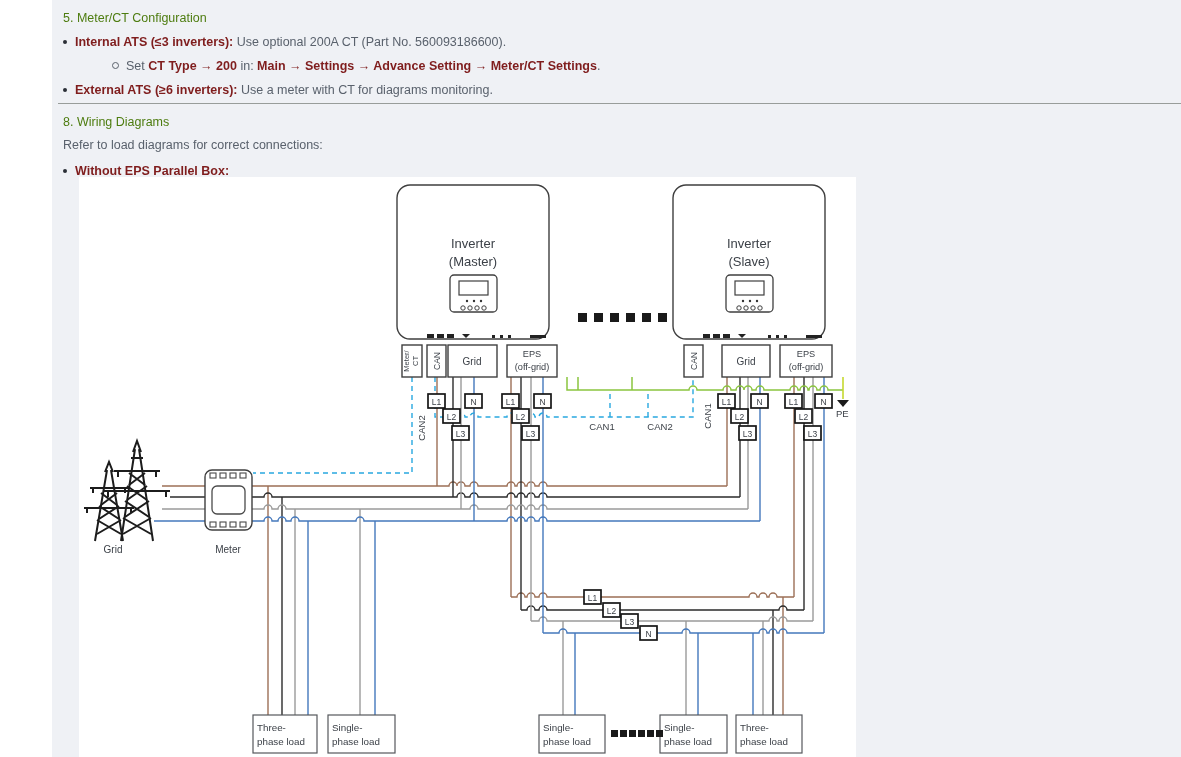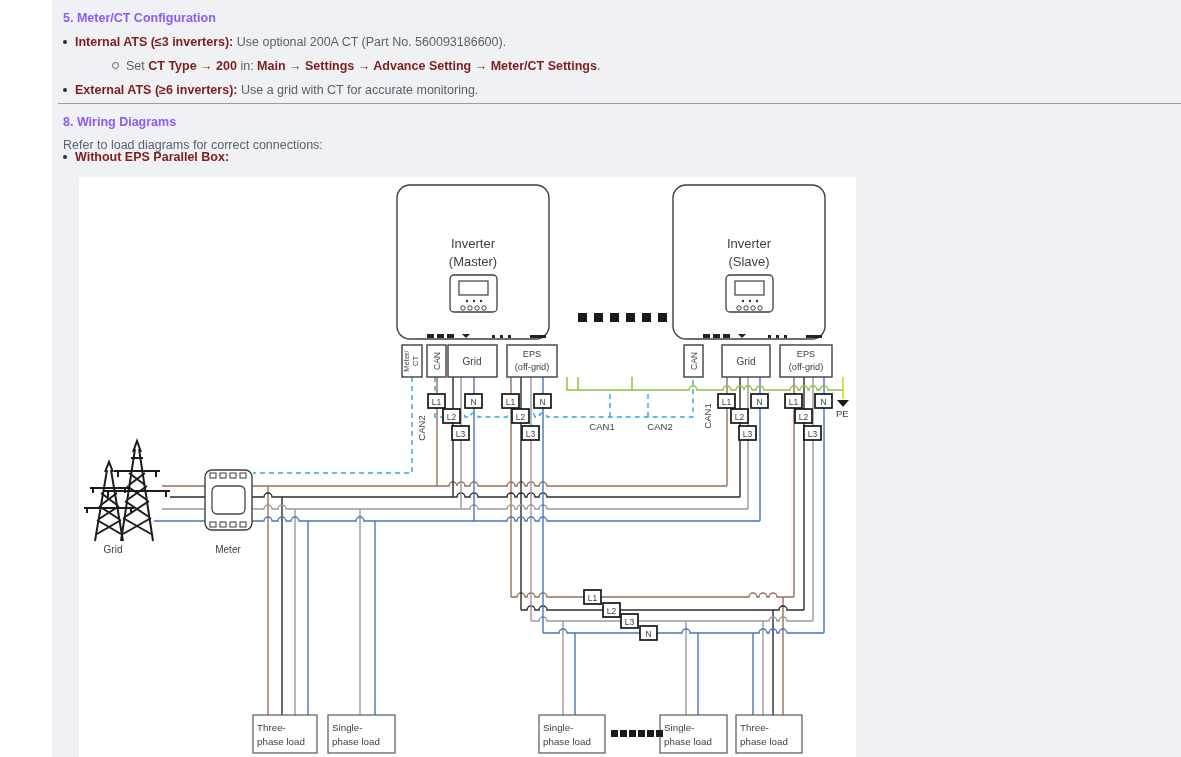--- a/index.html
+++ b/index.html
@@ -3,21 +3,21 @@
 <meta charset="utf-8">
 <style>
   html,body{margin:0;padding:0;}
   body{
     width:1181px;height:757px;position:relative;overflow:hidden;
     background:#ffffff;font-family:"Liberation Sans",sans-serif;
   }
   .panel{position:absolute;left:52px;top:0;width:1129px;height:757px;background:#eff1f5;}
   .trow{position:absolute;left:63px;font-size:12.5px;color:#59616c;white-space:nowrap;line-height:14px;}
   .trow b{color:#7f1d1d;}
-  .heading{font-weight:bold;color:#8b5cf6;}
+  .heading{font-weight:normal;color:#4d7c0f;}
   .dot{display:inline-block;width:4px;height:4px;border-radius:50%;background:#2a2f36;vertical-align:2px;margin-right:8px;}
   .ring{display:inline-block;width:5px;height:5px;border-radius:50%;border:1px solid #5a626c;vertical-align:1px;margin-right:7px;}
   .hr{position:absolute;left:58px;right:0;top:103px;height:0;border-top:1px solid #989d9a;}
   .diagram{position:absolute;left:79px;top:177px;width:777px;height:580px;background:#ffffff;}
   svg{display:block;}
   svg text{font-family:"Liberation Sans",sans-serif;fill:#3c4148;}
   .boxline{fill:#ffffff;stroke:#3f3f3f;stroke-width:1.4;}
   .termbox{fill:#ffffff;stroke:#161616;stroke-width:1.7;}
   .loadbox{fill:#ffffff;stroke:#55585c;stroke-width:1.2;}
   .wire{fill:none;stroke-width:1.4;}
@@ -31,30 +31,30 @@
 
 <div class="trow" style="top:35px">
   <span class="dot"></span><b>Internal ATS (≤3 inverters):</b><span> Use optional 200A CT (Part No. 560093186600).</span>
 </div>
 
 <div class="trow" style="top:59px;left:112px">
   <span class="ring"></span><span>Set </span><b>CT Type → 200</b><span> in: </span><b>Main → Settings → Advance Setting → Meter/CT Settings</b><span>.</span>
 </div>
 
 <div class="trow" style="top:83px">
-  <span class="dot"></span><b>External ATS (≥6 inverters):</b><span> Use a grid with CT for accurate monitoring.</span>
+  <span class="dot"></span><b>External ATS (≥6 inverters):</b><span> Use a meter with CT for diagrams monitoring.</span>
 </div>
 
 <div class="hr"></div>
 
 <div class="trow heading" style="top:115px">8. Wiring Diagrams</div>
 
 <div class="trow" style="top:138px">Refer to load diagrams for correct connections:</div>
 
-<div class="trow" style="top:150px">
+<div class="trow" style="top:164px">
   <span class="dot"></span><b>Without EPS Parallel Box:</b>
 </div>
 
 <div class="diagram">
 <svg width="777" height="580" viewBox="79 177 777 580">
 
   <g stroke="#1c1c1c" stroke-width="2" fill="none">
     <path d="M95 541 L107 470 M123 541 L111 470 M105 472 L109 462 L113 472"></path>
     <path d="M97 534 L121 520 M121 534 L97 520 M99 519 L119 506 M119 519 L99 506 M101 505 L117 493 M117 505 L101 493"></path>
     <path d="M90 488 H128 M93 488 V493 M125 488 V493 M84 508 H134 M87 508 V513 M131 508 V513"></path>

